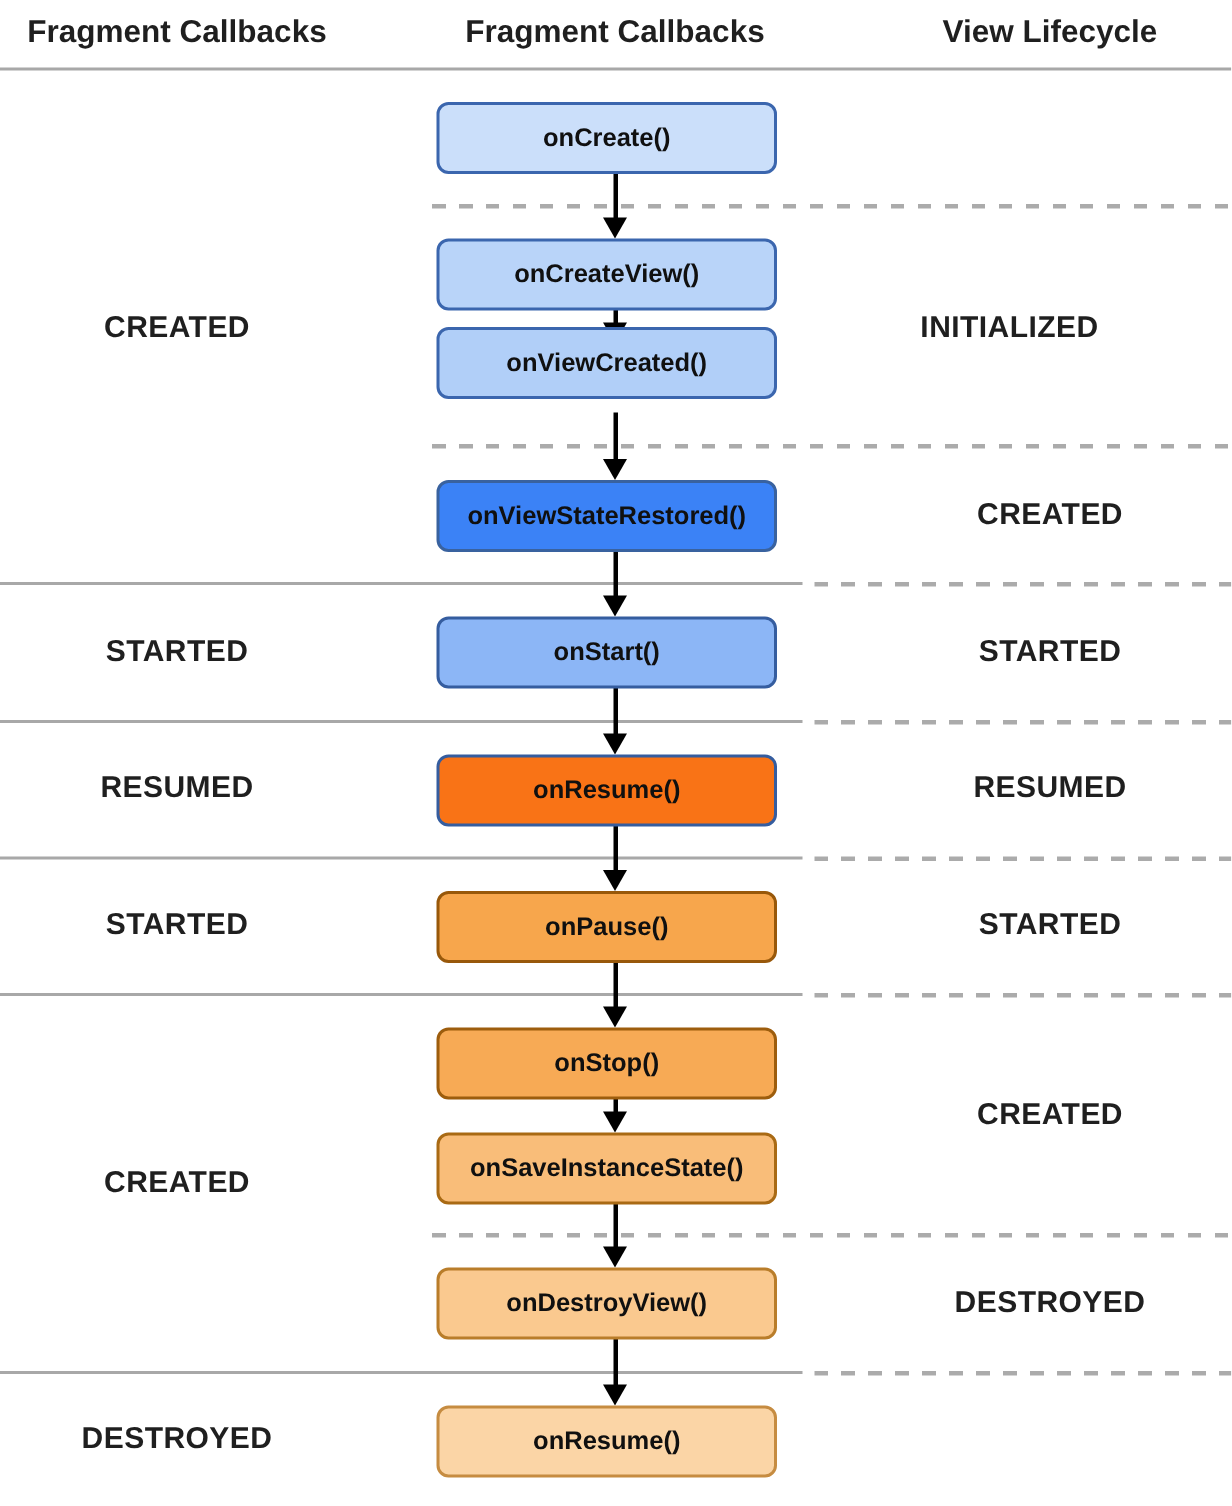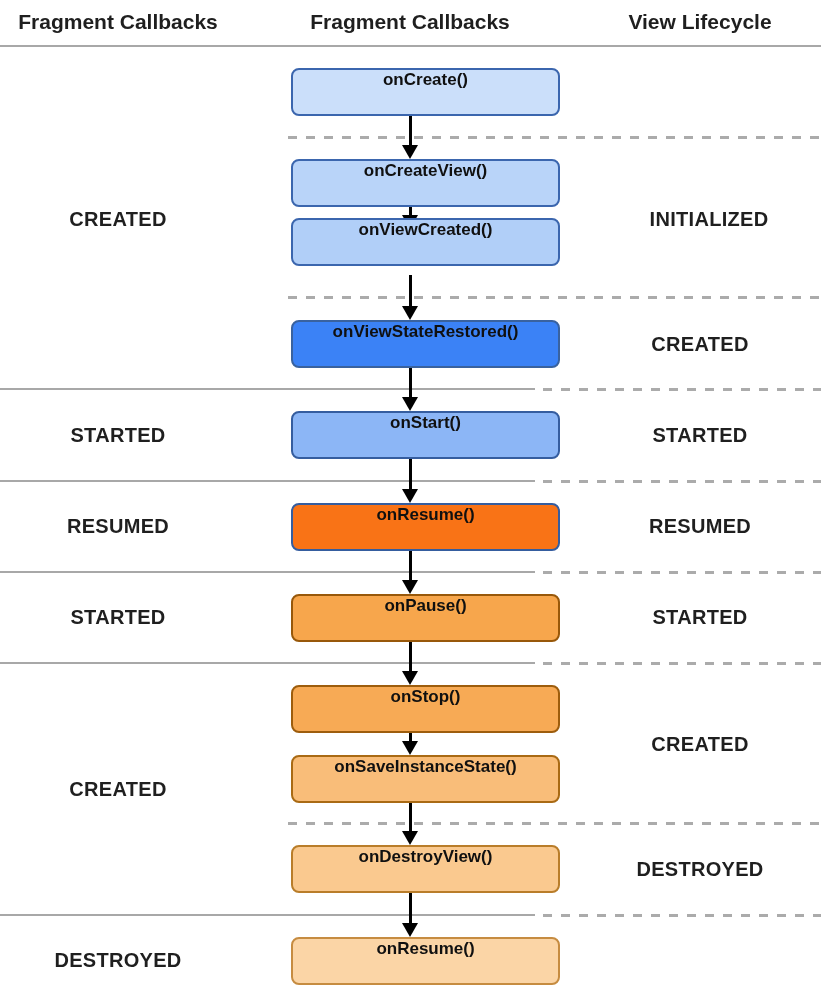--- a/index.html
+++ b/index.html
@@ -25,26 +25,27 @@
     background:#a8a8a8;
   }
   .hline-dashed{
     position:absolute;
     height:3px;
     background:repeating-linear-gradient(90deg,#ababab 0 9px,transparent 9px 18px);
   }
   .cb-box{
     position:absolute;
     left:291px;
-    width:269px;
+    width:227px;
     height:48px;
     box-sizing:border-box;
     border:2.5px solid #3b66ae;
     border-radius:8px;
     display:flex;
+    align-items:center;
     justify-content:center;
     font-size:17px;
     font-weight:700;
     color:#101010;
     white-space:nowrap;
     z-index:3;
   }
   .state-label{
     position:absolute;
     transform:translate(-50%,-50%);
@@ -150,21 +151,21 @@
         <span>onResume()</span>
       </div>
     </div>
   <div id="layer-labels">
       <div class="state-label" style="left: 118px; top: 219px;">CREATED</div>
       <div class="state-label" style="left: 118px; top: 435px;">STARTED</div>
       <div class="state-label" style="left: 118px; top: 526px;">RESUMED</div>
       <div class="state-label" style="left: 118px; top: 617px;">STARTED</div>
       <div class="state-label" style="left: 118px; top: 789px;">CREATED</div>
       <div class="state-label" style="left: 118px; top: 960px;">DESTROYED</div>
-      <div class="state-label" style="left: 709px; top: 219px;">INITIALIZED</div>
+      <div class="state-label" style="left: 673px; top: 219px;">INITIALIZED</div>
       <div class="state-label" style="left: 700px; top: 344px;">CREATED</div>
       <div class="state-label" style="left: 700px; top: 435px;">STARTED</div>
       <div class="state-label" style="left: 700px; top: 526px;">RESUMED</div>
       <div class="state-label" style="left: 700px; top: 617px;">STARTED</div>
       <div class="state-label" style="left: 700px; top: 744px;">CREATED</div>
       <div class="state-label" style="left: 700px; top: 869px;">DESTROYED</div>
     </div>
 </div>
 
 </body></html>

